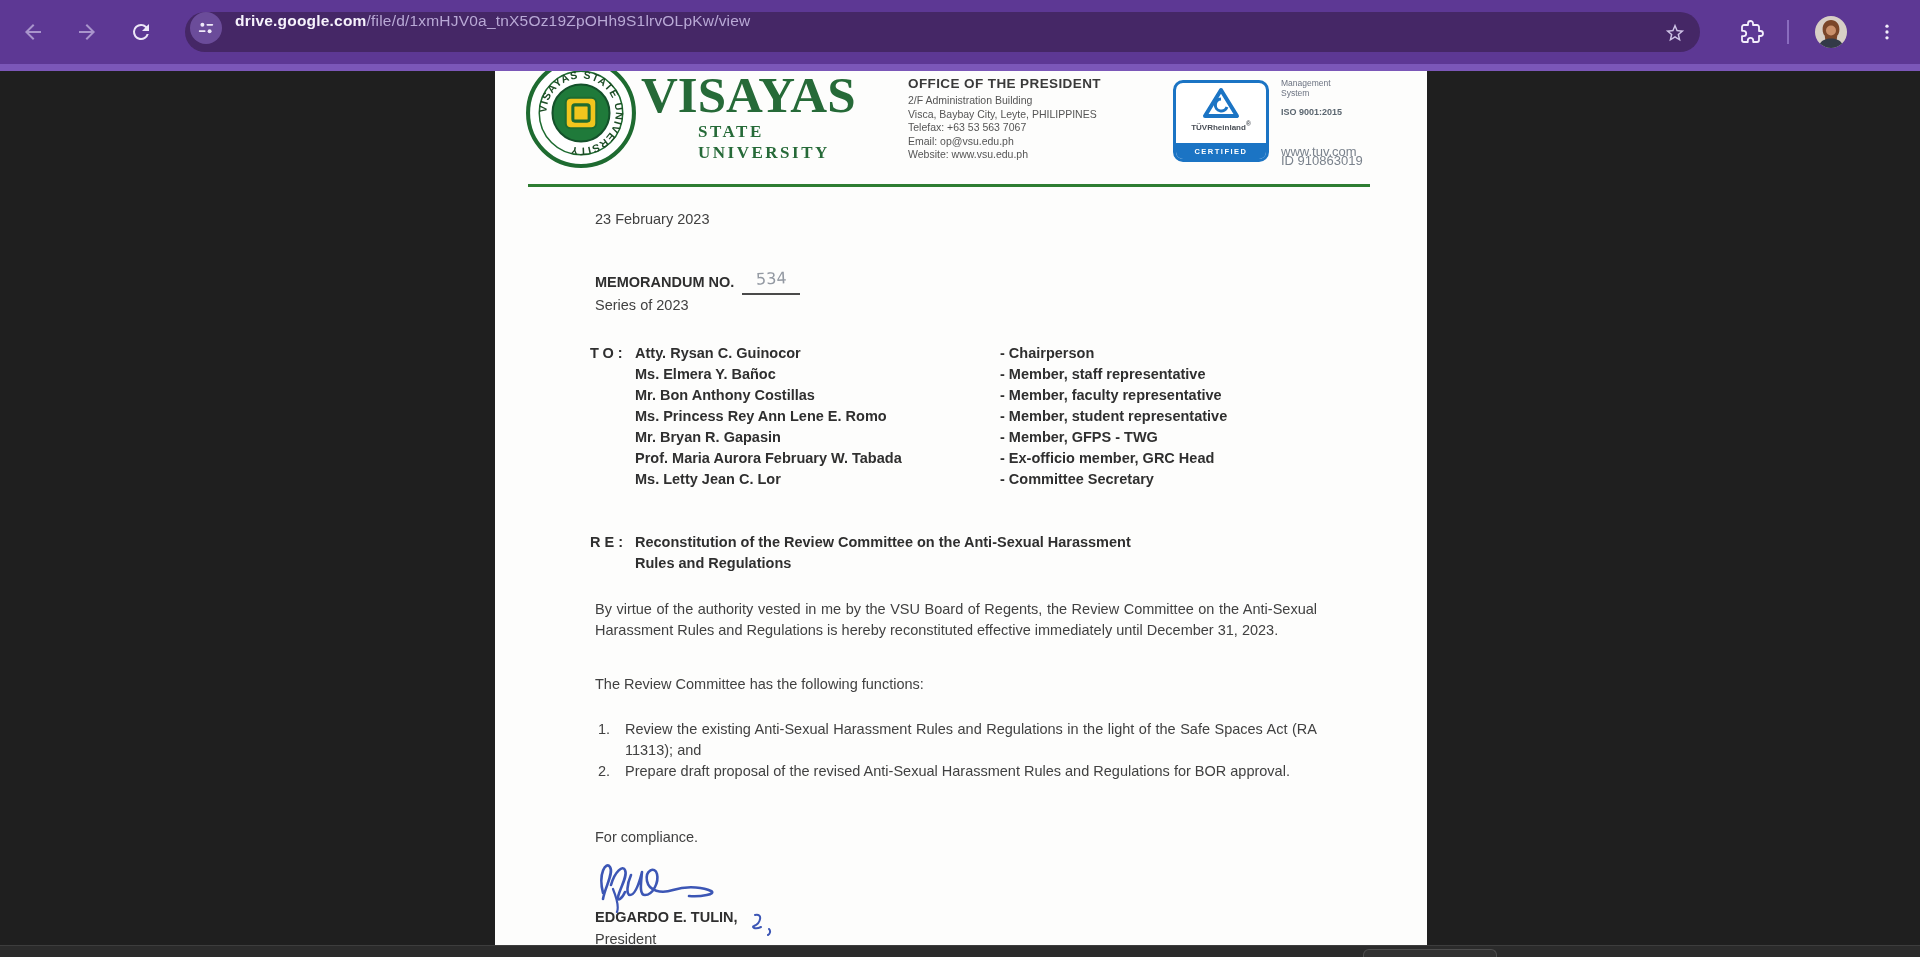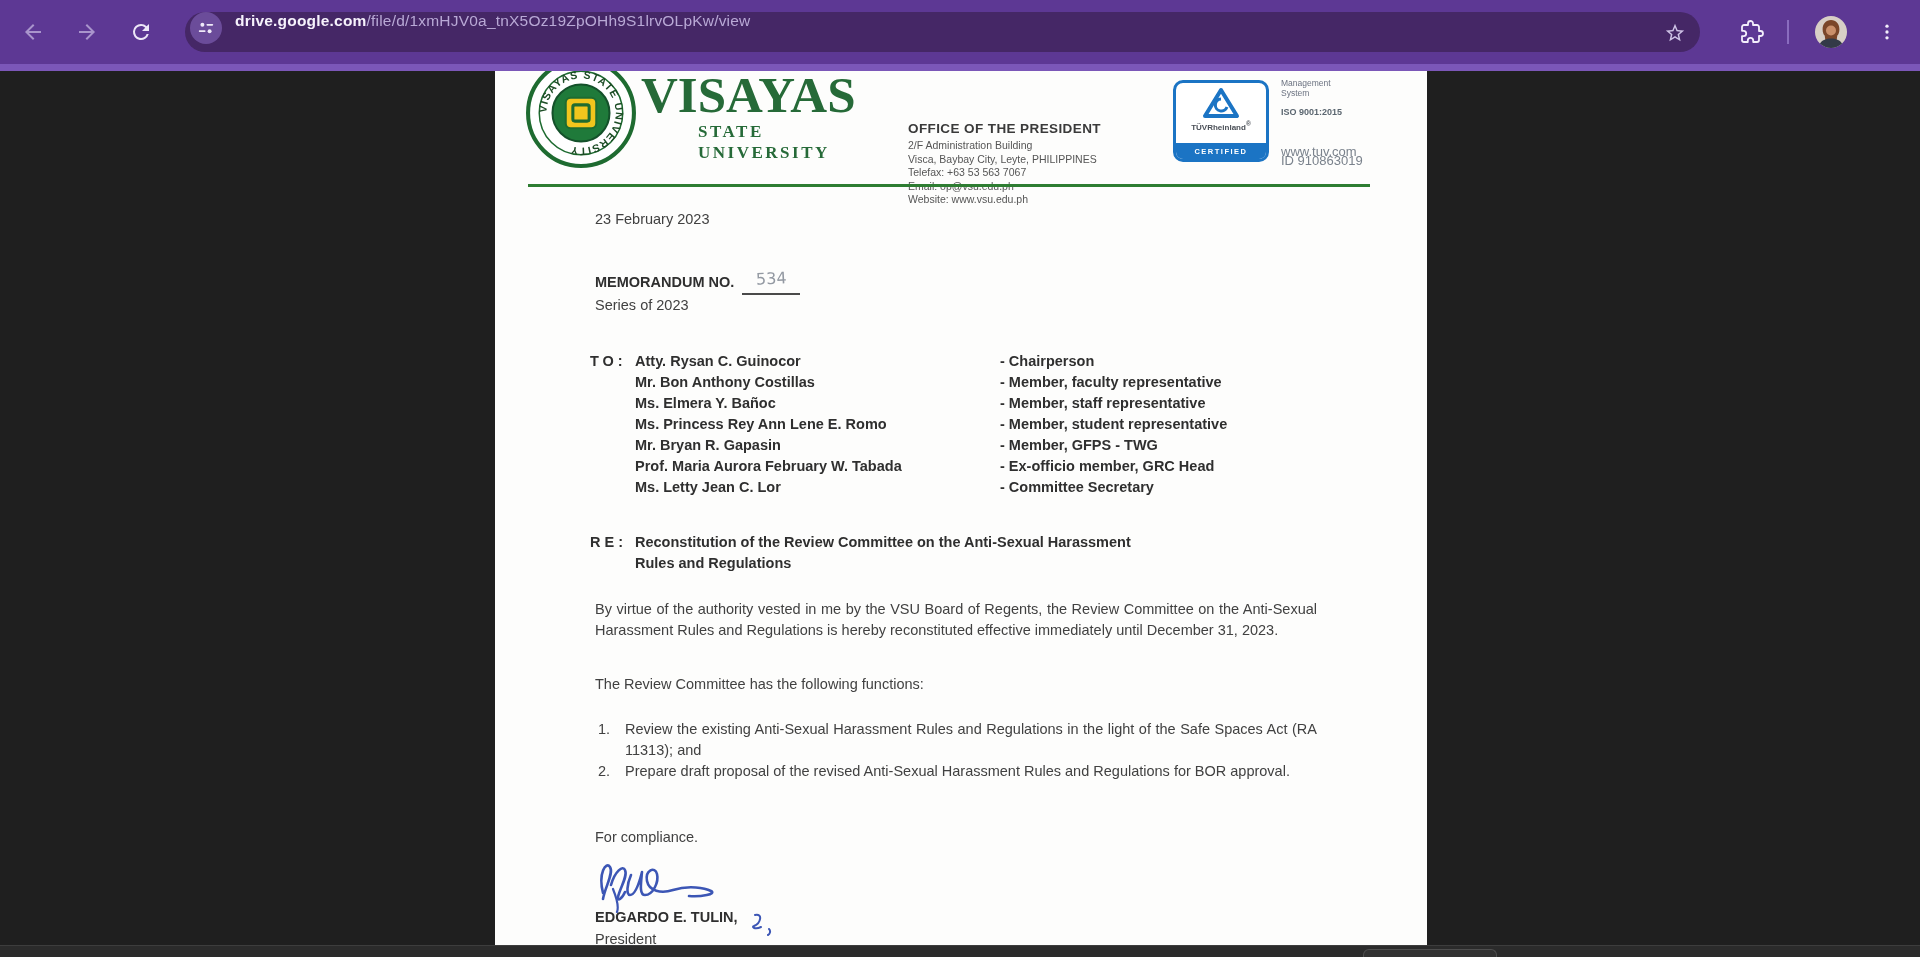--- a/index.html
+++ b/index.html
@@ -39,21 +39,21 @@
   .page { position:absolute; left:495px; top:0; width:932px; height:874px;
           background:#fdfdfc; overflow:hidden; color:#414141; }
 
   
   .seal { position:absolute; left:30px; top:-14px; width:112px; height:112px; }
   .wordmark { position:absolute; left:146px; top:-4px; width:260px;
               font-family:"Liberation Serif", serif; color:#266a38; }
   .wm-main { font-size:51px; font-weight:600; letter-spacing:0; line-height:56px; }
   .wm-sub  { font-size:17px; font-weight:600; letter-spacing:2.5px; margin:-2px 0 0 57px; }
   .office { position:absolute; left:413px; top:2px; width:258px; }
-  .office-title { font-size:13.5px; font-weight:700; color:#3a3a3a; letter-spacing:.4px;margin-top:45px; }
+  .office-title { font-size:13.5px; font-weight:700; color:#3a3a3a; letter-spacing:.4px; }
   .office-line { font-size:10.5px; line-height:13.5px; color:#555; }
   .office-line:first-of-type { margin-top:3px; }
 
   .cert { position:absolute; left:678px; top:1px; }
   .cert-box { position:absolute; left:0; top:8px; width:96px; height:82px; background:#fff;
               border:3px solid #1b74c4; border-radius:10px; overflow:hidden; }
   .cert-tri { display:block; margin:4px auto 0; }
   .cert-brand { text-align:center; font-size:8px; color:#4a4f57; font-weight:700; line-height:9px; }
   .cert-band { position:absolute; left:0; right:0; bottom:0; height:16px; background:#1b74c4;
                color:#fff; font-size:7.5px; font-weight:700; letter-spacing:1.5px;
@@ -69,21 +69,21 @@
   .doc-text { font-size:14.5px; line-height:21px; }
   .b { font-weight:700; color:#2f2f2f; }
   .date-line { position:absolute; left:100px; top:138px; }
   .memo-line { position:absolute; left:100px; top:200px; }
   .memo-num { display:inline-block; width:58px; text-align:center; margin-left:8px;
               border-bottom:2px solid #4a4a4a; }
   .memo-num span { display:inline-block; transform:translateY(-3px) rotate(-3deg);
                    color:#9399a2; font-size:16px; font-family:"DejaVu Sans", sans-serif; }
   .series-line { position:absolute; left:100px; top:224px;text-align:right; }
 
-  .to-table { position:absolute; left:95px; top:280px; width:760px; }
+  .to-table { position:absolute; left:95px; top:272px; width:760px; }
   .to-row { display:flex; }
   .to-label { width:45px; font-weight:700; color:#2f2f2f; letter-spacing:4px; }
   .to-name { width:365px; font-weight:700; color:#2f2f2f; }
   .to-role { flex:1; font-weight:700; color:#2f2f2f; }
 
   .re-block { position:absolute; left:95px; top:461px; width:640px; display:flex; }
   .re-label { width:45px; font-weight:700; color:#2f2f2f; letter-spacing:4px; }
   .re-text  { flex:1; font-weight:700; color:#2f2f2f; }
 
   .para1 { position:absolute; left:100px; top:528px; width:722px; text-align:justify; }
@@ -235,27 +235,27 @@
       <div class="series-line">Series of 2023</div>
 
       <div class="to-table">
         <div class="to-row">
           <div class="to-label">TO:</div>
           <div class="to-name">Atty. Rysan C. Guinocor</div>
           <div class="to-role">- Chairperson</div>
         </div>
         <div class="to-row">
           <div class="to-label"></div>
+          <div class="to-name">Ms. Elmera Y. Bañoc</div>
+          <div class="to-role">- Member, staff representative</div>
+        </div>
+        <div class="to-row">
+          <div class="to-label"></div>
           <div class="to-name">Mr. Bon Anthony Costillas</div>
           <div class="to-role">- Member, faculty representative</div>
-        </div>
-        <div class="to-row">
-          <div class="to-label"></div>
-          <div class="to-name">Ms. Elmera Y. Bañoc</div>
-          <div class="to-role">- Member, staff representative</div>
         </div>
         <div class="to-row">
           <div class="to-label"></div>
           <div class="to-name">Ms. Princess Rey Ann Lene E. Romo</div>
           <div class="to-role">- Member, student representative</div>
         </div>
         <div class="to-row">
           <div class="to-label"></div>
           <div class="to-name">Mr. Bryan R. Gapasin</div>
           <div class="to-role">- Member, GFPS - TWG</div>

